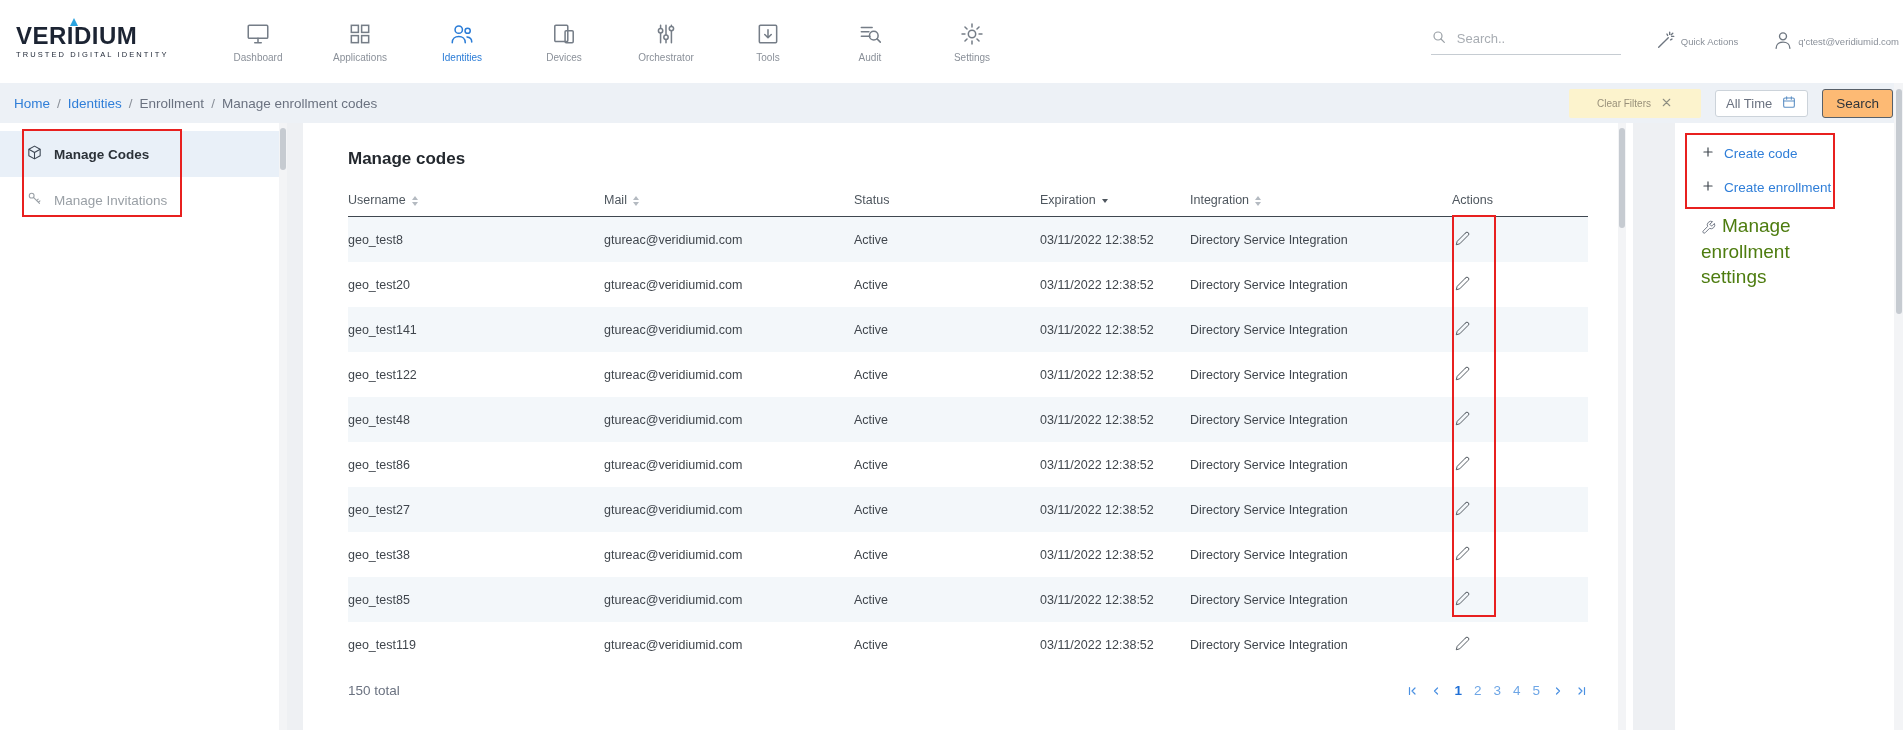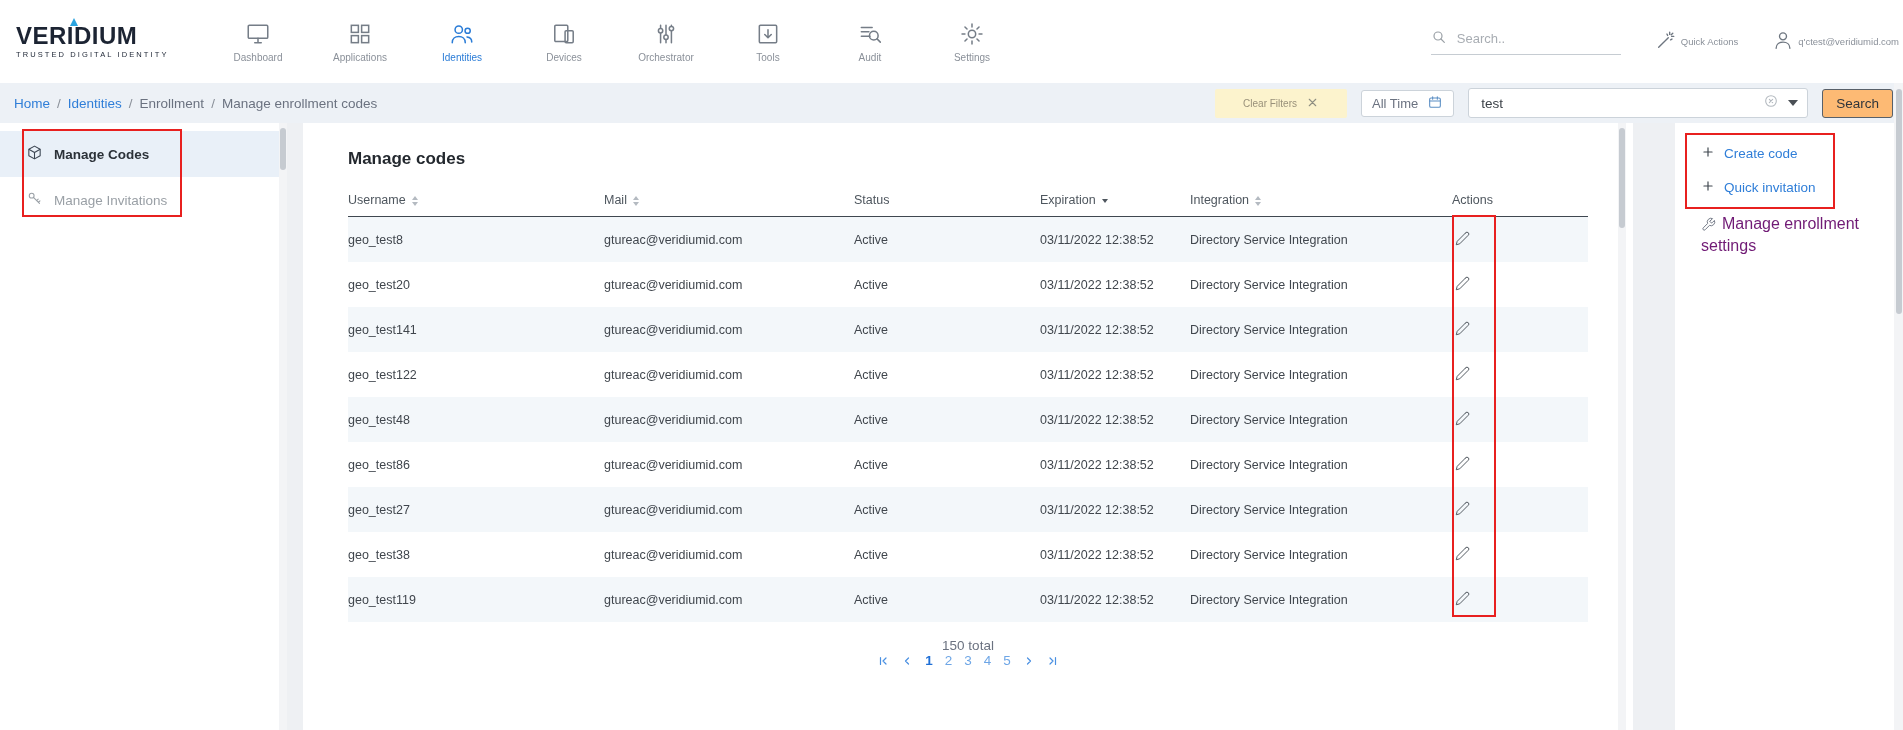--- a/index.html
+++ b/index.html
@@ -57,30 +57,30 @@
   table.codes th:nth-child(4){ width:150px; }
   table.codes th:nth-child(5){ width:262px; }
   table.codes td { padding:13px 0; font-size:12.5px; color:#40464d; white-space:nowrap; }
   table.codes tbody tr:nth-child(odd) { background:#f3f7fa; }
   .sort { display:inline-flex; flex-direction:column; margin-left:6px; vertical-align:middle; }
   .sort .up { width:0; height:0; border-left:3.5px solid transparent; border-right:3.5px solid transparent; border-bottom:4px solid #b4bac1; margin-bottom:2px; }
   .sort .down { width:0; height:0; border-left:3.5px solid transparent; border-right:3.5px solid transparent; border-top:4px solid #b4bac1; }
   .sort.single .down { border-top-color:#4e565e; }
   .pencil { display:inline-flex; cursor:pointer; padding:1px 3px; }
 
-  .card-footer { display:flex; justify-content:space-between; align-items:center; margin-top:16px;flex-direction:column; }
+  .card-footer { display:flex; justify-content:space-between; align-items:center; margin-top:16px; }
   .total { color:#6b7280; font-size:13.5px; }
   .pagination { display:flex; align-items:center; gap:12px; font-size:13.5px; }
   .pg-btn { display:inline-flex; cursor:pointer; }
   .pg-num { color:#6ea6e6; cursor:pointer; }
   .pg-num.current { color:#1f6fd6; font-weight:bold; }
 
   .right-panel { position:absolute; top:123px; left:1675px; width:219px; bottom:0; background:#fff; padding:22px 0 0 26px; }
   .create-link { display:flex; align-items:center; gap:9px; color:#2f7ed8; font-size:13.5px; margin-bottom:17px; cursor:pointer; }
-  .settings-link { width:158px; font-size:16px; color:#701a75; line-height:1.35; cursor:pointer; }
+  .settings-link { width:158px; font-size:19px; color:#4d7c0f; line-height:1.35; cursor:pointer; }
   .settings-link svg { vertical-align:-3px; margin-right:6px; }
 
   
   .sb-track { position:absolute; background:#f3f4f6; }
   .sb-thumb { position:absolute; background:#c6cbd1; border-radius:4px; }
 
   
   .annotation { position:absolute; border:2px solid #e8201f; z-index:50; pointer-events:none; }
 </style>
 </head>
@@ -229,30 +229,20 @@
         </span>
       </div>
       <div class="chip-time">
         <span>All Time</span>
         <span>
           <svg viewBox="0 0 24 24" width="16" height="16" fill="none" stroke="#5b8ec4" stroke-width="1.6" stroke-linecap="round">
               <rect x="4" y="6" width="16" height="14" rx="2"></rect>
               <path d="M4 10.5h16M8.5 4v4M15.5 4v4"></path>
             </svg>
         </span>
-      </div>
-      <div class="filter-search">
-        <input type="text" value="test" style="">
-        <span>
-          <svg viewBox="0 0 24 24" width="16" height="16" fill="none" stroke="#b3b9bf" stroke-width="1.6" stroke-linecap="round">
-              <circle cx="12" cy="12" r="8"></circle>
-              <path d="M9.5 9.5l5 5M14.5 9.5l-5 5"></path>
-            </svg>
-        </span>
-        <span class="caret-down"></span>
       </div>
       <button class="search-btn">Search</button>
     </div>
   </div>
 
   <div class="sidebar">
     <div class="side-item active">
       <span>
         <svg viewBox="0 0 24 24" width="17" height="17" fill="none" stroke="#3b4552" stroke-width="1.5" stroke-linejoin="round">
             <path d="M12 3l8 4.5v9L12 21l-8-4.5v-9L12 3z"></path>
@@ -388,20 +378,32 @@
           <td>Active</td>
           <td>03/11/2022 12:38:52</td>
           <td>Directory Service Integration</td>
           <td><span class="pencil">
                 <svg viewBox="0 0 24 24" width="15" height="15" fill="none" stroke="#555c63" stroke-width="1.6" stroke-linecap="round" stroke-linejoin="round">
                   <path d="M17 3a2.85 2.85 0 1 1 4 4L7.5 20.5 2 22l1.5-5.5L17 3z"></path>
                 </svg>
               </span></td>
         </tr>
         <tr>
+          <td>geo_test85</td>
+          <td>gtureac@veridiumid.com</td>
+          <td>Active</td>
+          <td>03/11/2022 12:38:52</td>
+          <td>Directory Service Integration</td>
+          <td><span class="pencil">
+                <svg viewBox="0 0 24 24" width="15" height="15" fill="none" stroke="#555c63" stroke-width="1.6" stroke-linecap="round" stroke-linejoin="round">
+                  <path d="M17 3a2.85 2.85 0 1 1 4 4L7.5 20.5 2 22l1.5-5.5L17 3z"></path>
+                </svg>
+              </span></td>
+        </tr>
+        <tr>
           <td>geo_test119</td>
           <td>gtureac@veridiumid.com</td>
           <td>Active</td>
           <td>03/11/2022 12:38:52</td>
           <td>Directory Service Integration</td>
           <td><span class="pencil">
                 <svg viewBox="0 0 24 24" width="15" height="15" fill="none" stroke="#555c63" stroke-width="1.6" stroke-linecap="round" stroke-linejoin="round">
                   <path d="M17 3a2.85 2.85 0 1 1 4 4L7.5 20.5 2 22l1.5-5.5L17 3z"></path>
                 </svg>
               </span></td>
@@ -449,21 +451,21 @@
           </svg>
       </span>
       <span>Create code</span>
     </div>
     <div class="create-link">
       <span>
         <svg viewBox="0 0 24 24" width="14" height="14" fill="none" stroke="#3e464e" stroke-width="2" stroke-linecap="round">
             <path d="M12 5v14M5 12h14"></path>
           </svg>
       </span>
-      <span>Quick invitation</span>
+      <span>Create enrollment</span>
     </div>
     <div class="settings-link">
       <svg viewBox="0 0 24 24" width="15" height="15" fill="none" stroke="#6b7280" stroke-width="1.5" stroke-linecap="round" stroke-linejoin="round">
           <path d="M14.7 6.3a1 1 0 0 0 0 1.4l1.6 1.6a1 1 0 0 0 1.4 0l3.77-3.77a6 6 0 0 1-7.94 7.94l-6.91 6.91a2.12 2.12 0 0 1-3-3l6.91-6.91a6 6 0 0 1 7.94-7.94l-3.76 3.76z"></path>
         </svg><span>Manage enrollment settings</span>
     </div>
   </div>
 
   <div class="sb-track" style="left:279px;top:123px;width:8px;bottom:0;">
     <div class="sb-thumb" style="left:1px;top:5px;width:6px;height:42px;"></div>

